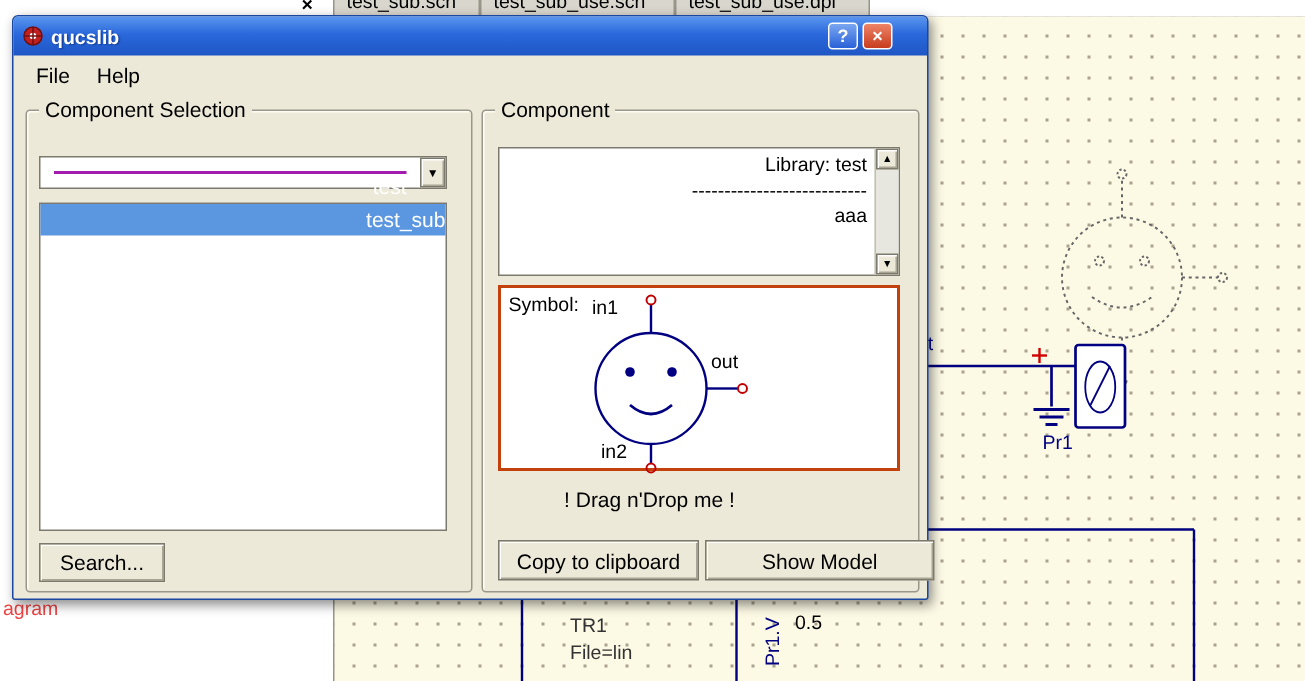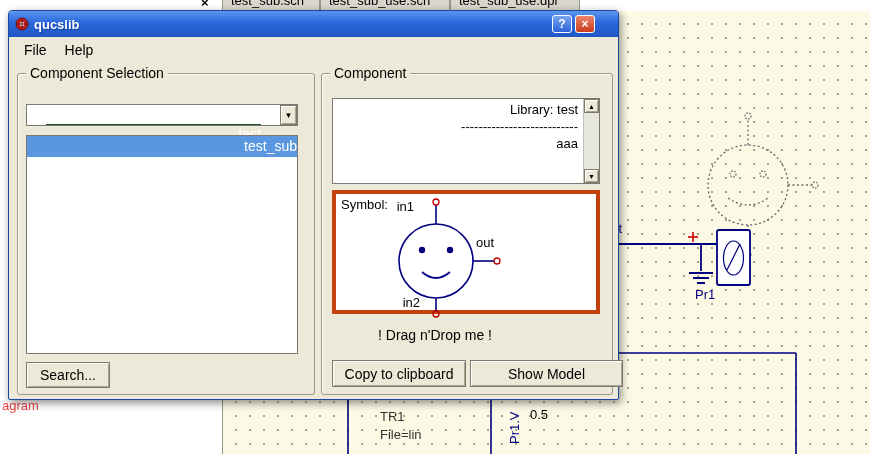--- a/index.html
+++ b/index.html
@@ -49,36 +49,36 @@
   .gb-label{position:absolute;top:-9px;left:8px;background:#ece9d8;padding:0 4px;font-size:14px;}
   #gb-left{left:8px;top:62px;width:296px;height:320px;}
   #gb-right{left:312px;top:62px;width:290px;height:320px;}
 
   .sunken{background:#fff;border:1px solid #7c7a6e;box-sizing:border-box;}
   .btn{background:#ece9d8;border:1px solid #7d7a6d;
        box-shadow:inset 1px 1px 0 #ffffff,inset -1px -1px 0 #a9a595;
        font-size:14px;display:flex;align-items:center;justify-content:center;box-sizing:border-box;}
 
   .combo{position:absolute;left:8px;top:30px;width:272px;height:22px;display:flex;}
-  .combo-value{flex:1;background:#14532d;color:#fff;font-size:14px;line-height:18px;padding:1px 0 0 4px;margin:19px;}
+  .combo-value{flex:1;background:#a21caf;color:#fff;font-size:14px;line-height:18px;padding:1px 0 0 4px;margin:9px;}
   .combo-arrow{width:17px;flex:0 0 auto;font-size:8px;}
 
   .list{position:absolute;left:8px;top:61px;width:272px;height:219px;}
   .list-item-sel{height:21px;background:#5b97e0;color:#fff;font-size:14px;line-height:21px;padding-left:5px;}
 
   #search-btn{position:absolute;left:8px;top:288px;width:84px;height:26px;}
 
   #desc-box{position:absolute;left:10px;top:24px;width:268px;height:86px;}
   .desc-content{position:absolute;left:0;top:0;right:16px;bottom:0;padding:2px 5px;font-size:13px;line-height:17px;overflow:hidden;}
   .scrollbar{position:absolute;right:0;top:0;width:16px;height:100%;background:#e8e7df;border-left:1px solid #c2c0b2;box-sizing:border-box;}
   .scroll-btn{position:absolute;left:0;width:15px;height:14px;font-size:7px;}
   .scroll-up{top:0;}
   .scroll-down{bottom:0;}
 
-  #symbol-box{position:absolute;left:10px;top:116px;width:268px;height:124px;background:#fff;border:4px solid #c2410c;box-sizing:border-box;}
+  #symbol-box{position:absolute;left:10px;top:116px;width:268px;height:124px;background:#fff;border:2px solid #c2410c;box-sizing:border-box;}
   .symbol-label{position:absolute;left:5px;top:3px;font-size:13px;}
 
   #copy-btn{position:absolute;left:10px;top:286px;width:134px;height:27px;}
   #model-btn{position:absolute;left:148px;top:286px;width:153px;height:27px;}
 
   svg text{font-family:"Liberation Sans",sans-serif;}
 </style>
 </head>
 <body>
 

